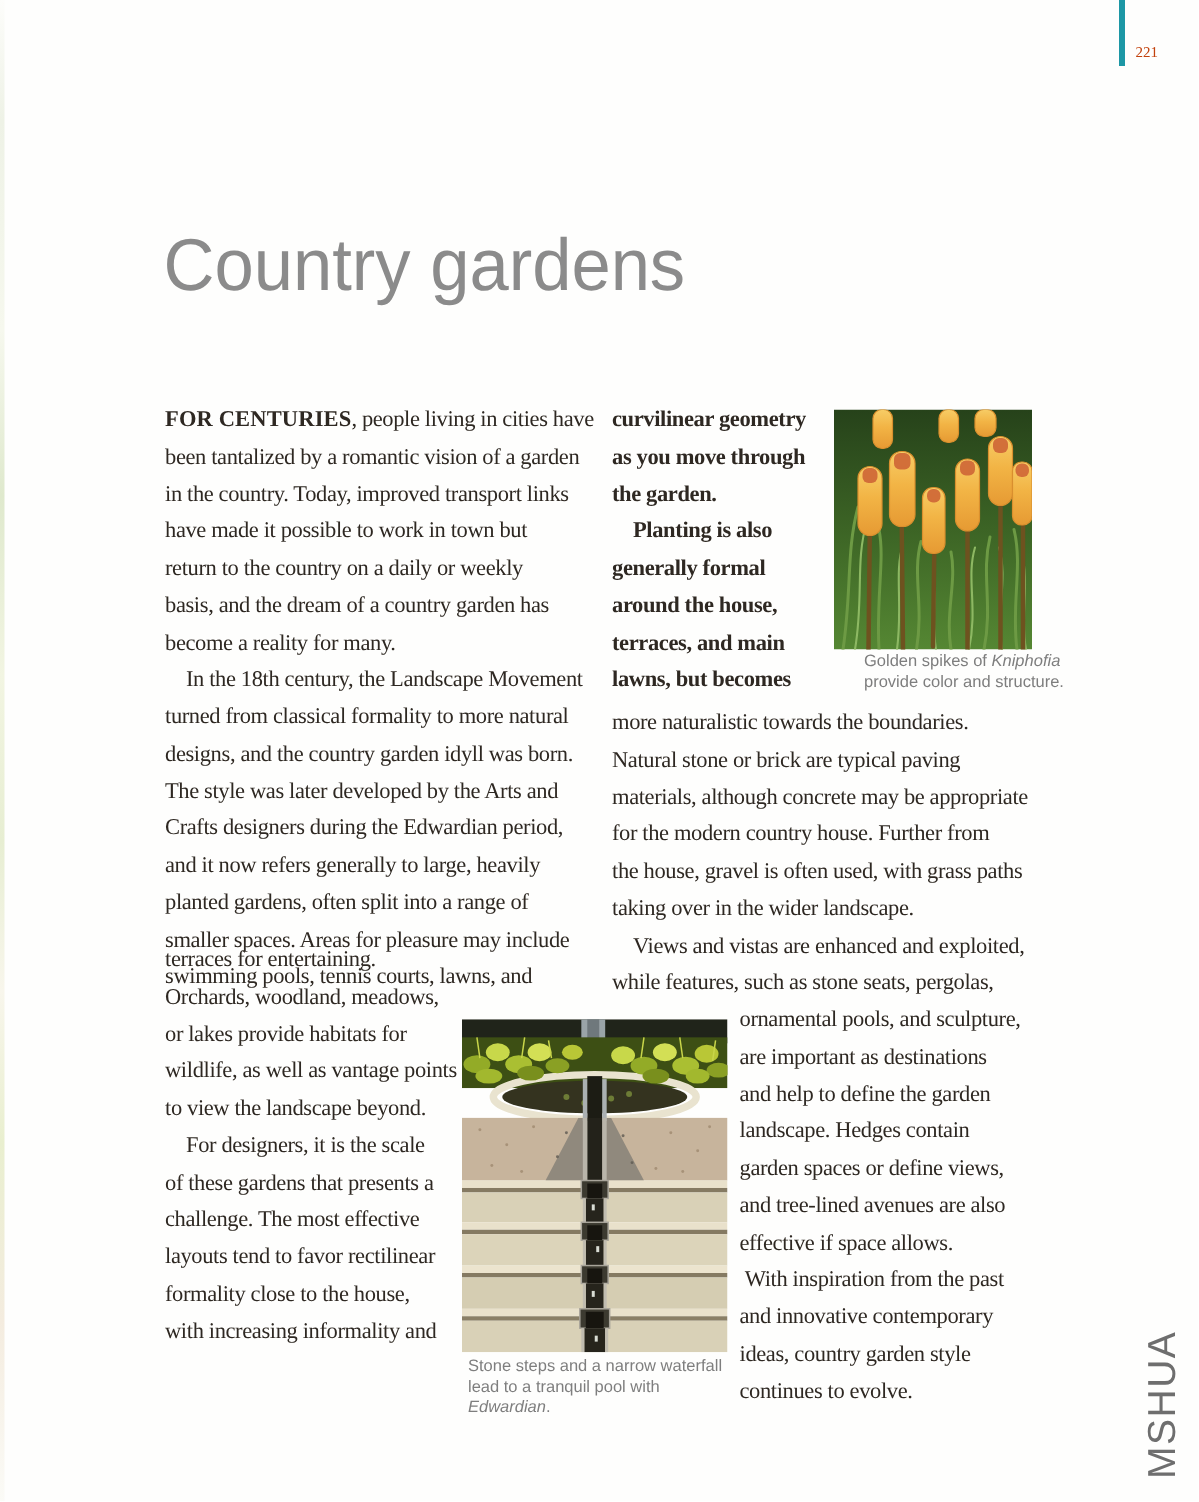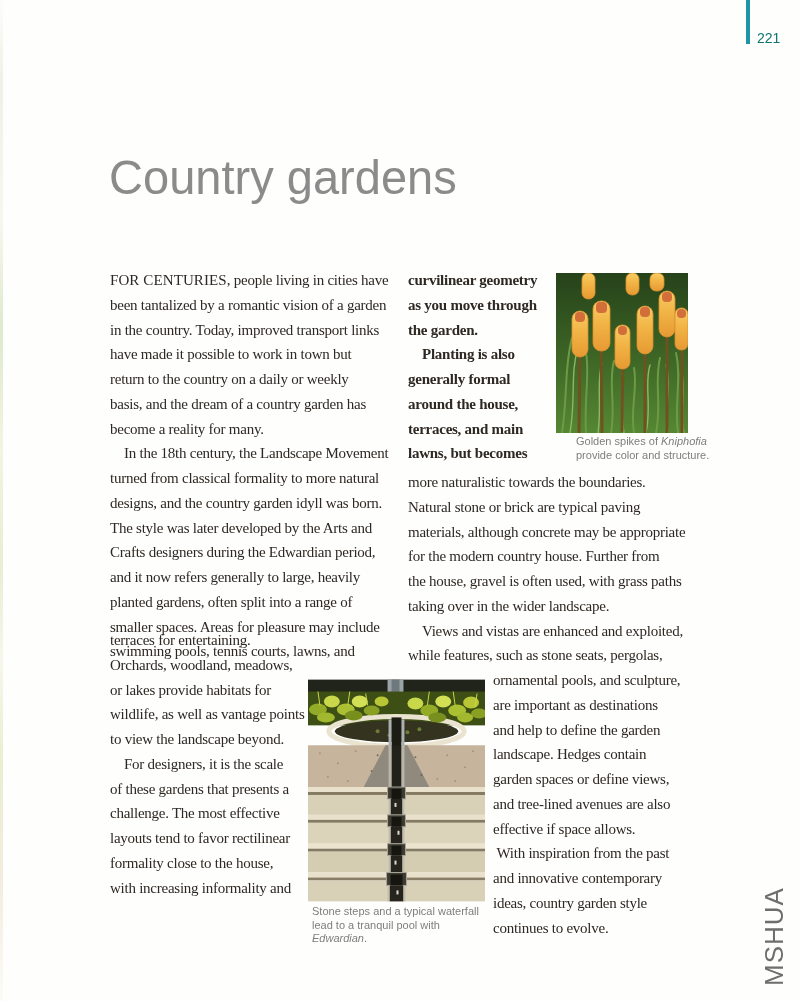--- a/index.html
+++ b/index.html
@@ -9,32 +9,32 @@
     font-family:"Liberation Serif", serif; overflow:hidden;
   }
   .page-edge {
     position:absolute; left:0; top:0; width:3px; height:1001px;
     background:linear-gradient(#fdfdfb 0%, #eef2e6 8%, #f6f8ee 22%, #dfe9cd 33%,
       #f2f5e2 45%, #e7eed2 56%, #f8f6ec 66%, #e9efcf 76%, #f4ecdf 88%, #fbfbf7 100%);
   }
   .accent-bar { position:absolute; left:746px; top:0; width:4px; height:44px; background:#1d97a5; }
   .page-number {
     position:absolute; left:757px; top:30px;
-    font-family:Liberation Sans, sans-serif; font-size:14px; color:#0f766e;
+    font-family:Liberation Serif, serif; font-size:10px; color:#c2410c;
   }
   .page-title {
     position:absolute; left:109px; top:149px;
     font-family:"Liberation Sans", sans-serif; font-size:49px; font-weight:400;
     color:#8b8b8b; transform:scaleX(0.96); transform-origin:left top; white-space:nowrap;
   }
   .text-block {
     position:absolute; font-size:15px; line-height:24.75px; letter-spacing:-0.25px;
     color:#2e2822; white-space:pre-wrap;
   }
-  .lead-in { font-weight:normal; letter-spacing:0.1px; }
+  .lead-in { font-weight:bold; letter-spacing:0.1px; }
   .figure { position:absolute; line-height:0; }
   .figure svg { display:block; }
   .caption {
     position:absolute; font-family:"Liberation Sans", sans-serif;
     font-size:11px; line-height:13.5px; color:#7e7e7e; white-space:pre-wrap;
   }
   .caption i { font-style:italic; }
   .spine-text {
     position:absolute; left:761px; top:986px;
     transform:rotate(-90deg); transform-origin:left top;
@@ -279,18 +279,18 @@
           <rect x="96" y="207" width="2" height="16" fill="#c0bcb0"></rect>
       </g>
       <g fill="#d8dcd4">
           <rect x="87" y="124" width="2" height="4"></rect>
           <rect x="90" y="152" width="2" height="4"></rect>
           <rect x="87" y="182" width="2" height="4"></rect>
           <rect x="89" y="212" width="2" height="4"></rect>
         </g>
     </svg>
   </div>
-  <div class="caption" style="left:312px; top:905px; width:180px;"><span>Stone steps and a typical waterfall
+  <div class="caption" style="left:312px; top:905px; width:180px;"><span>Stone steps and a narrow waterfall
 lead to a tranquil pool with </span><i>Edwardian</i><span>.</span></div>
 
   <div class="spine-text">MSHUA</div>
 
 </div>
 
 </body></html>

